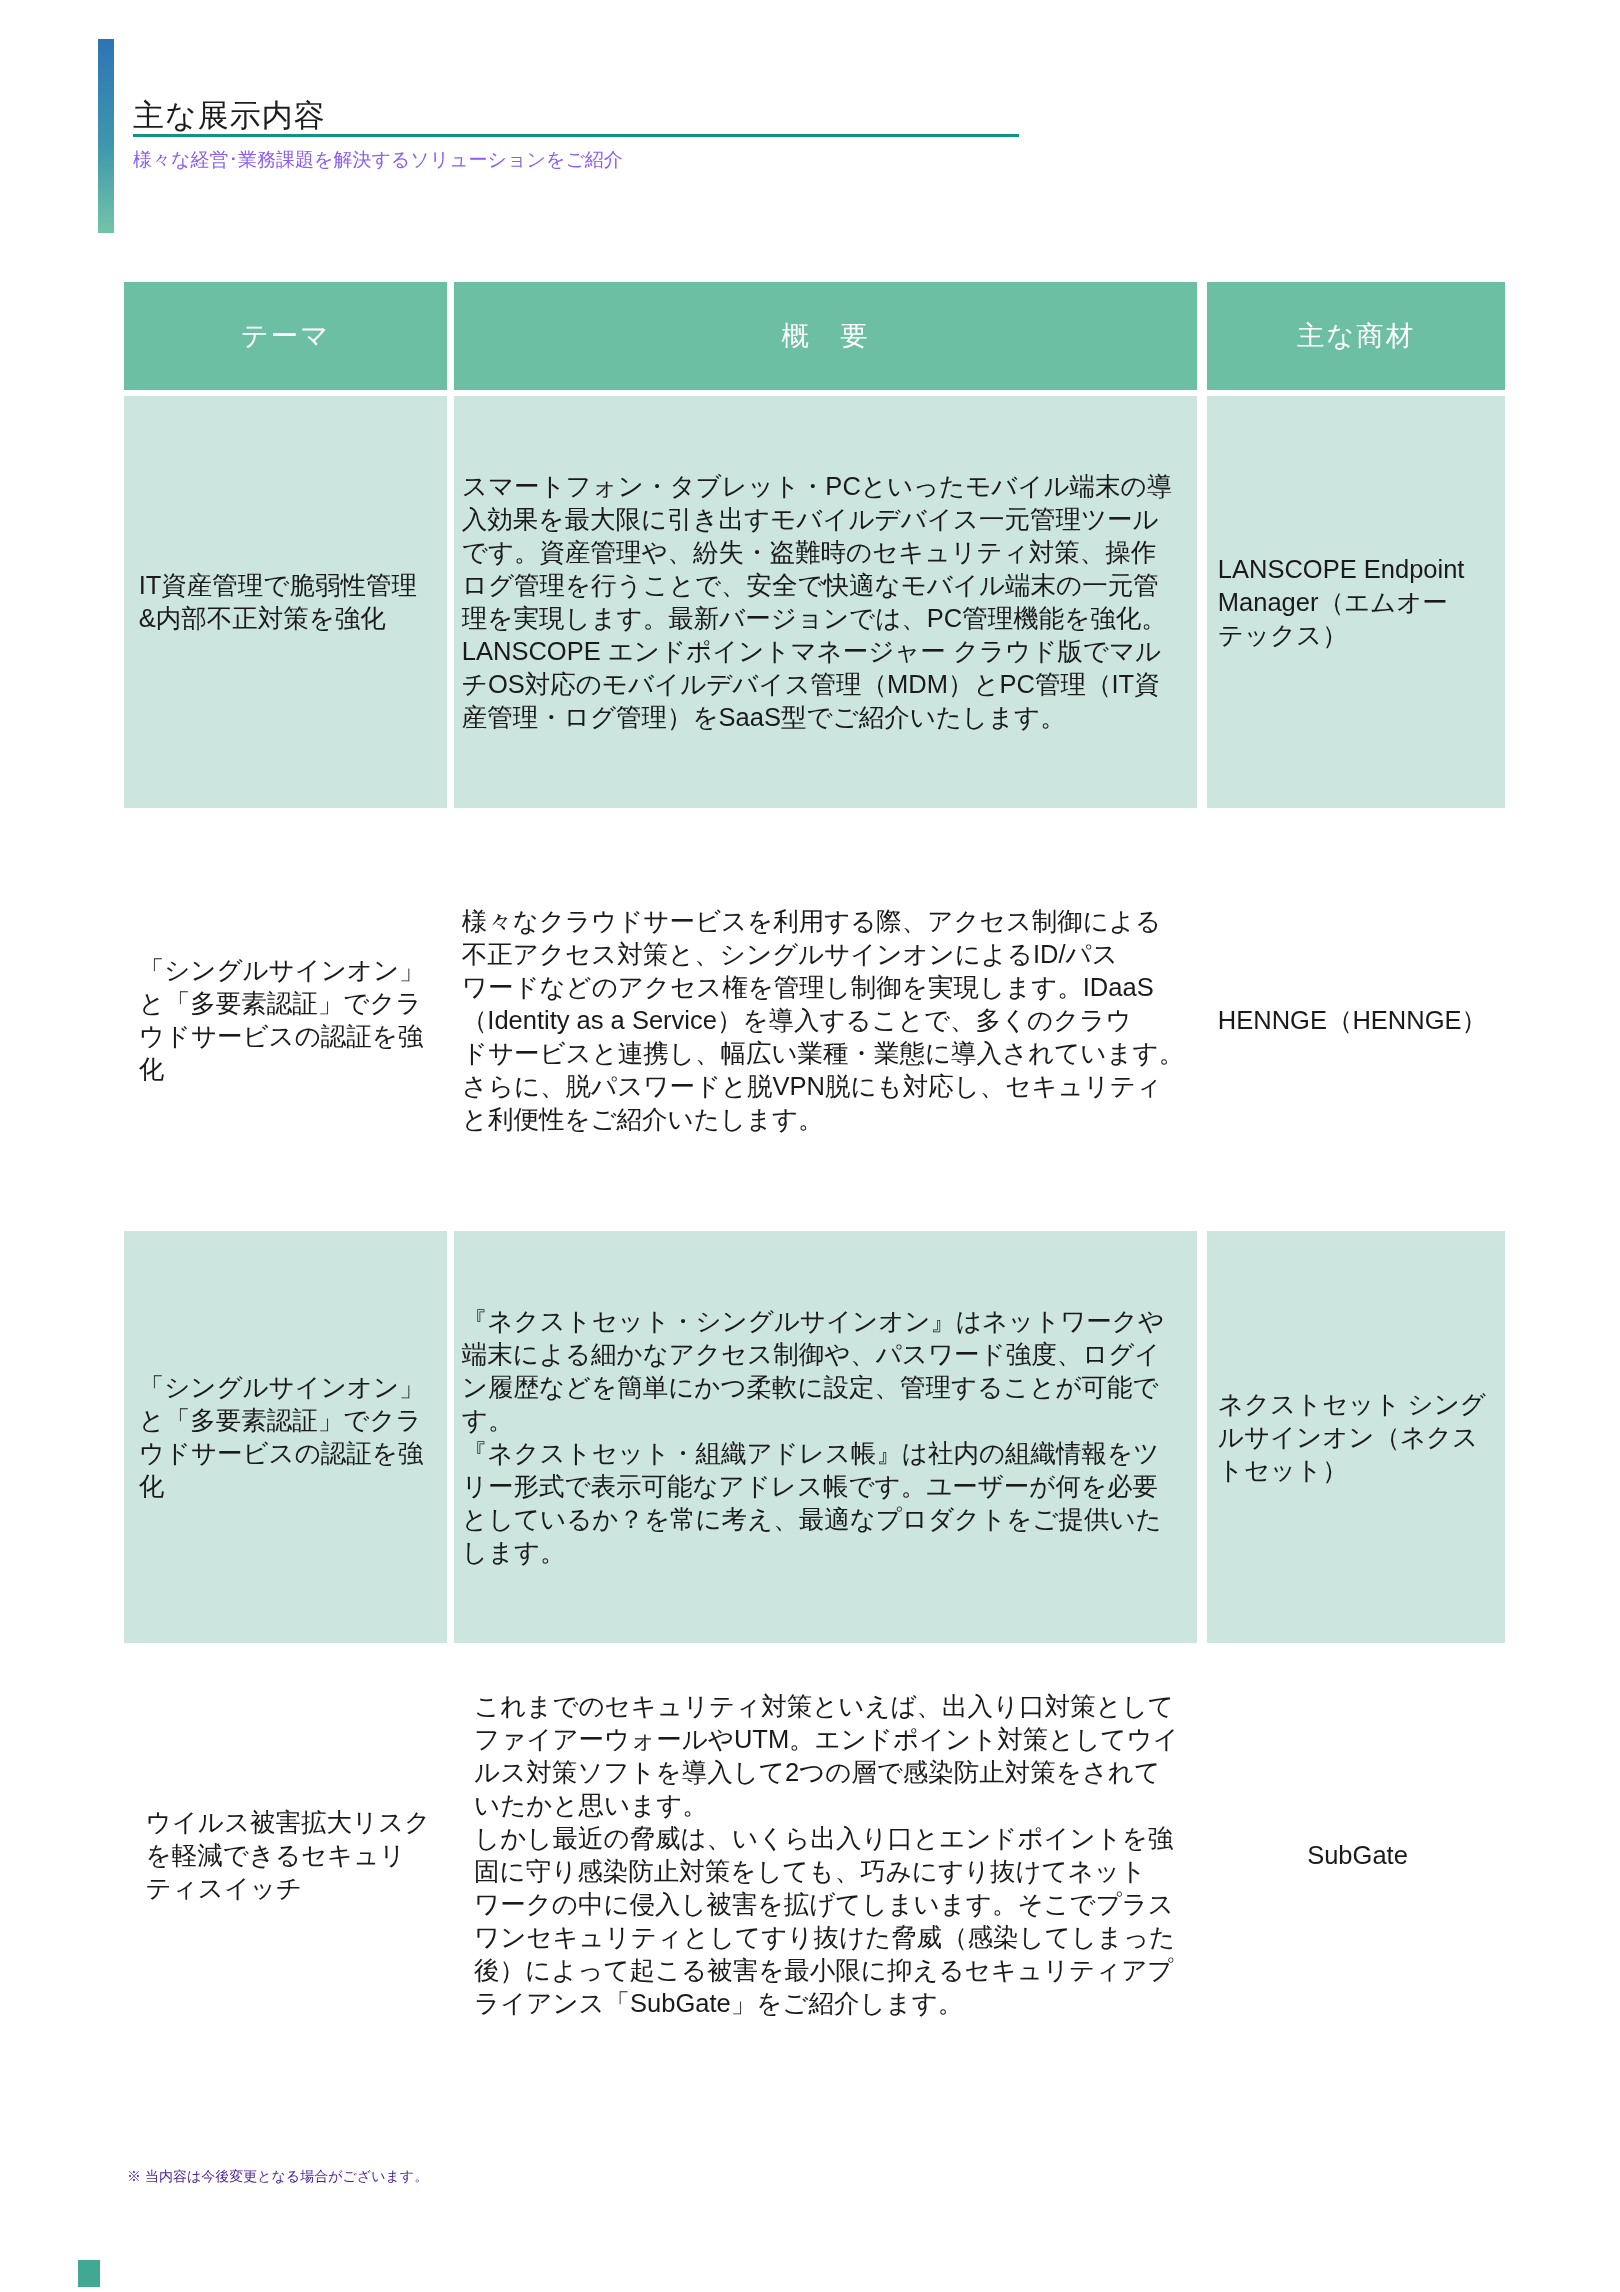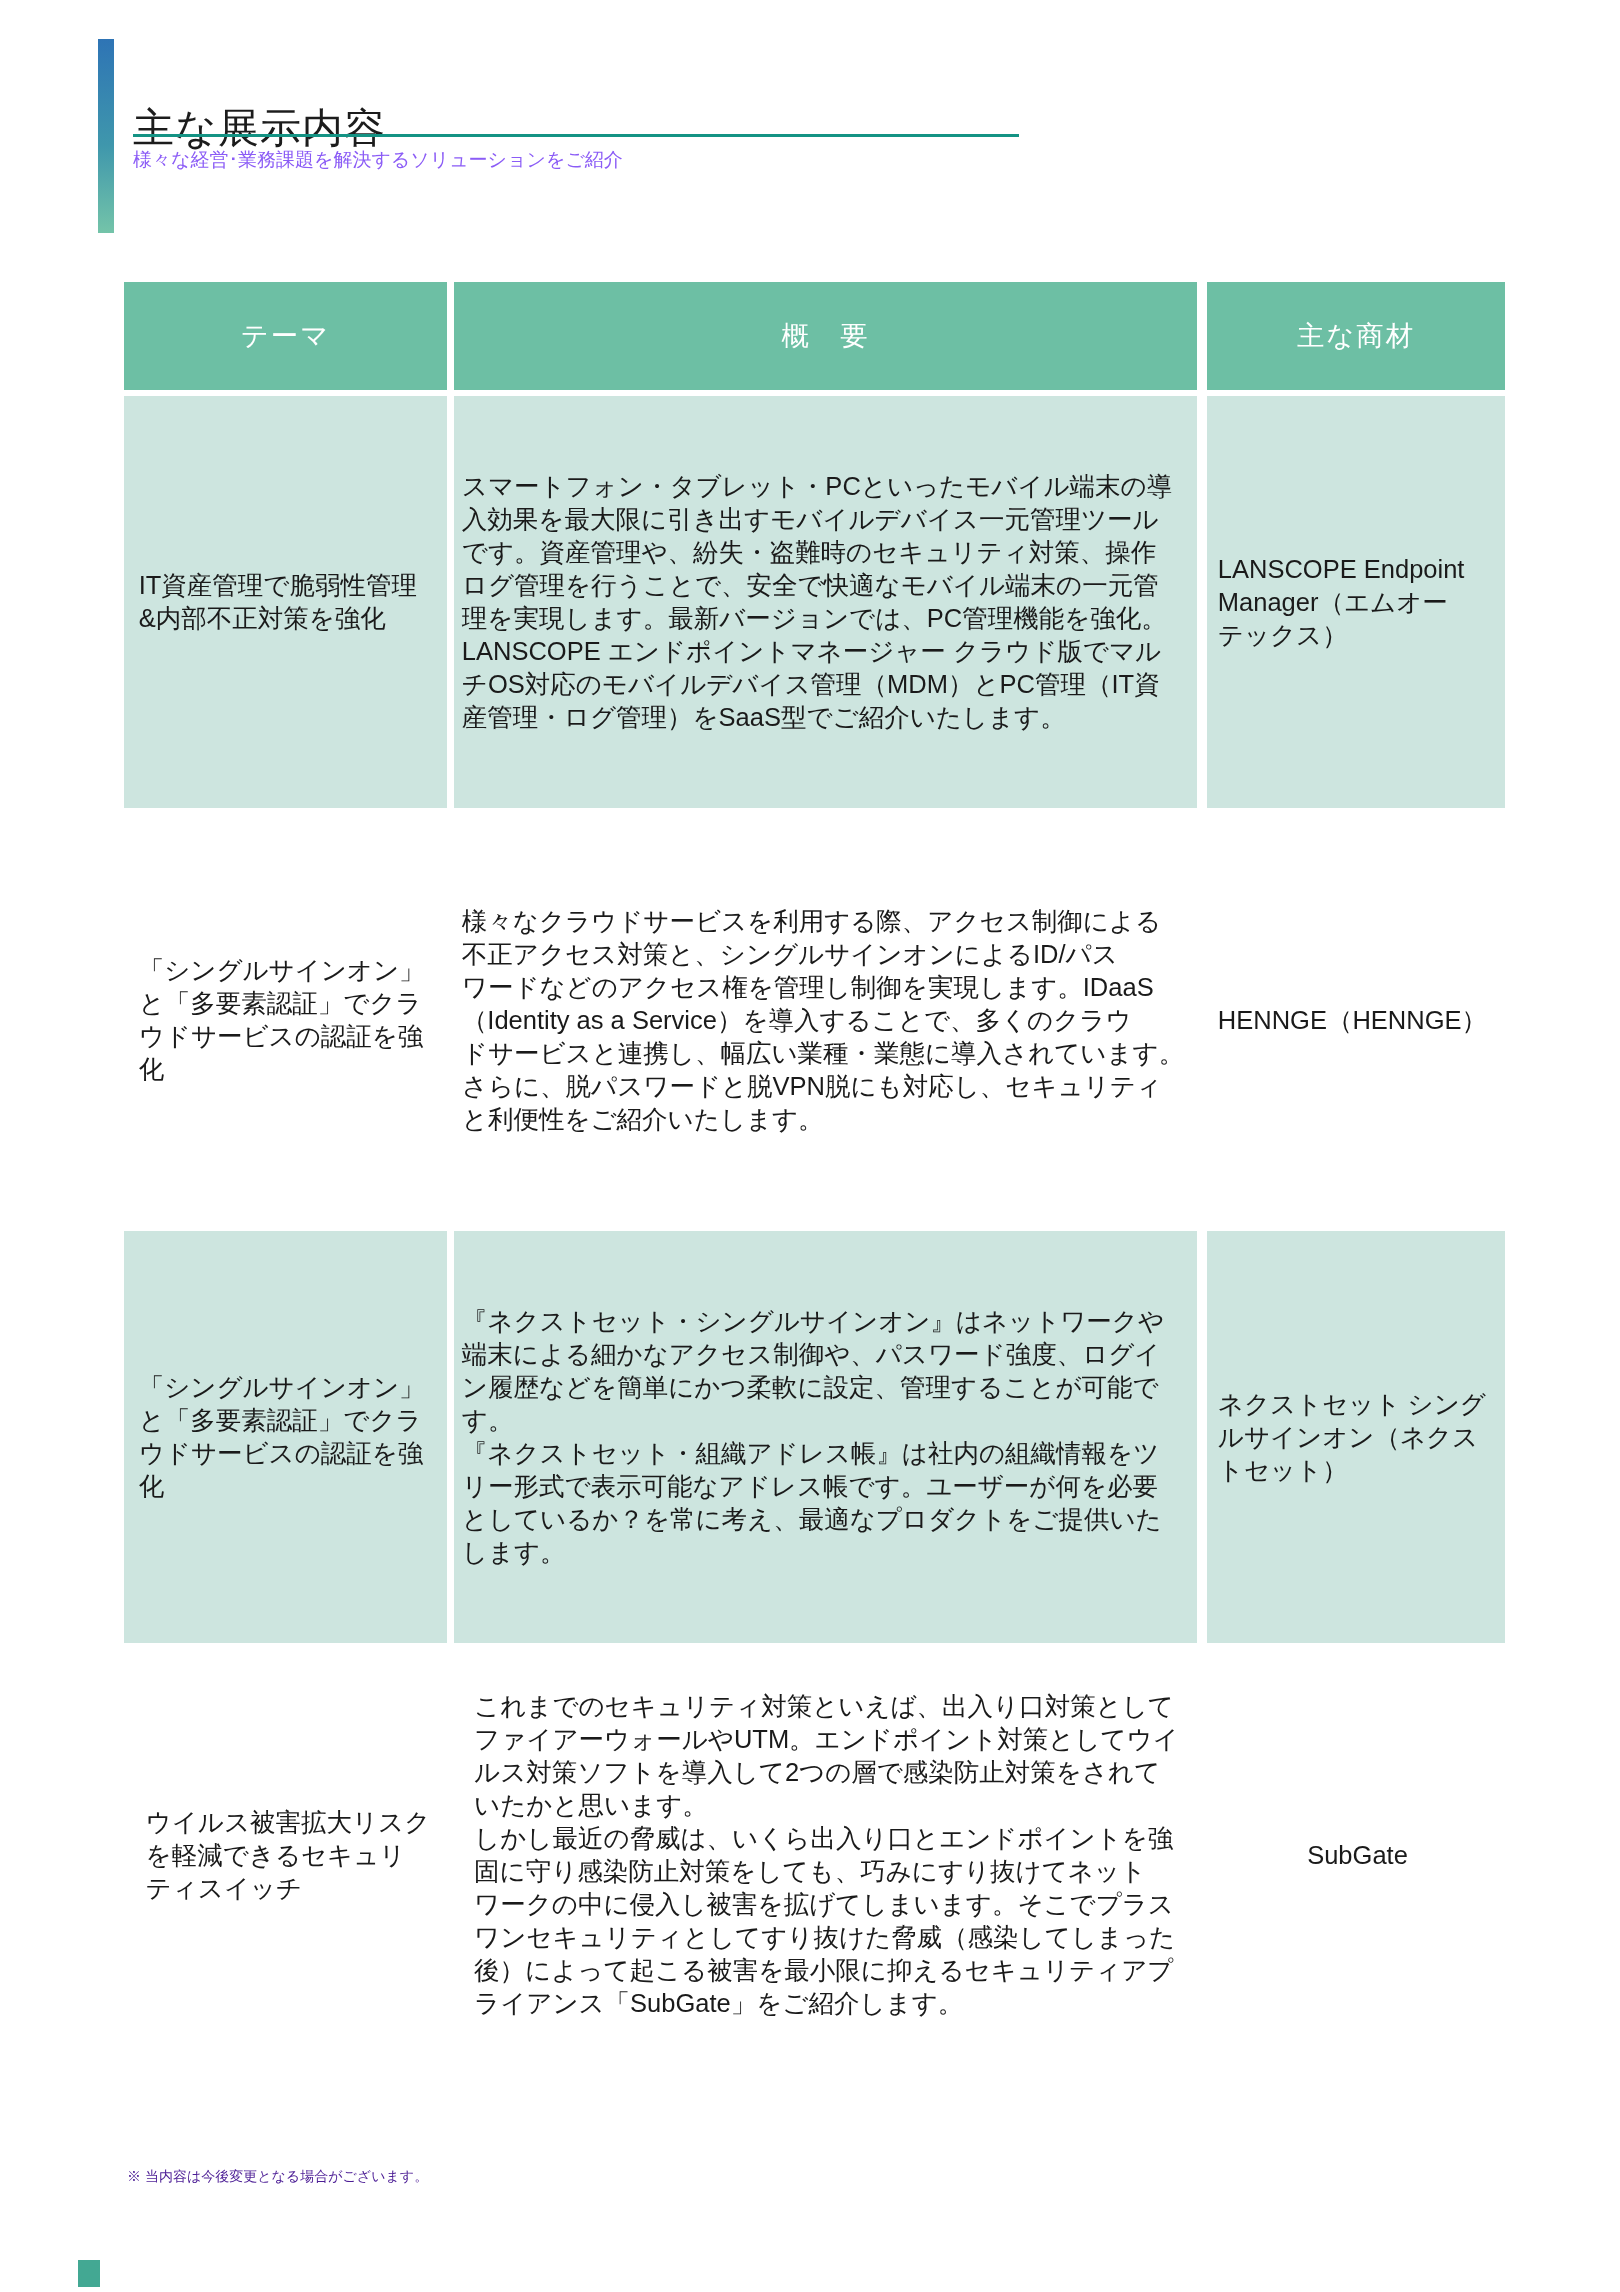--- a/index.html
+++ b/index.html
@@ -14,21 +14,21 @@
   }
   .accent-bar {
     position:absolute;
     left:98px; top:39px;
     width:15.7px; height:194px;
     background:linear-gradient(180deg, var(--accent-top) 0%, var(--accent-mid) 55%, var(--accent-bottom) 100%);
   }
   .page-title {
     position:absolute;
     left:133px; top:74px;
-    font-size:41px;
+    font-size:31px;
     font-weight:500;
     letter-spacing:1px;
     color:#1c1c1c;
   }
   .title-rule {
     position:absolute;
     left:133px; top:134px;
     width:886px; height:2.9px;
     background:var(--rule);
   }

